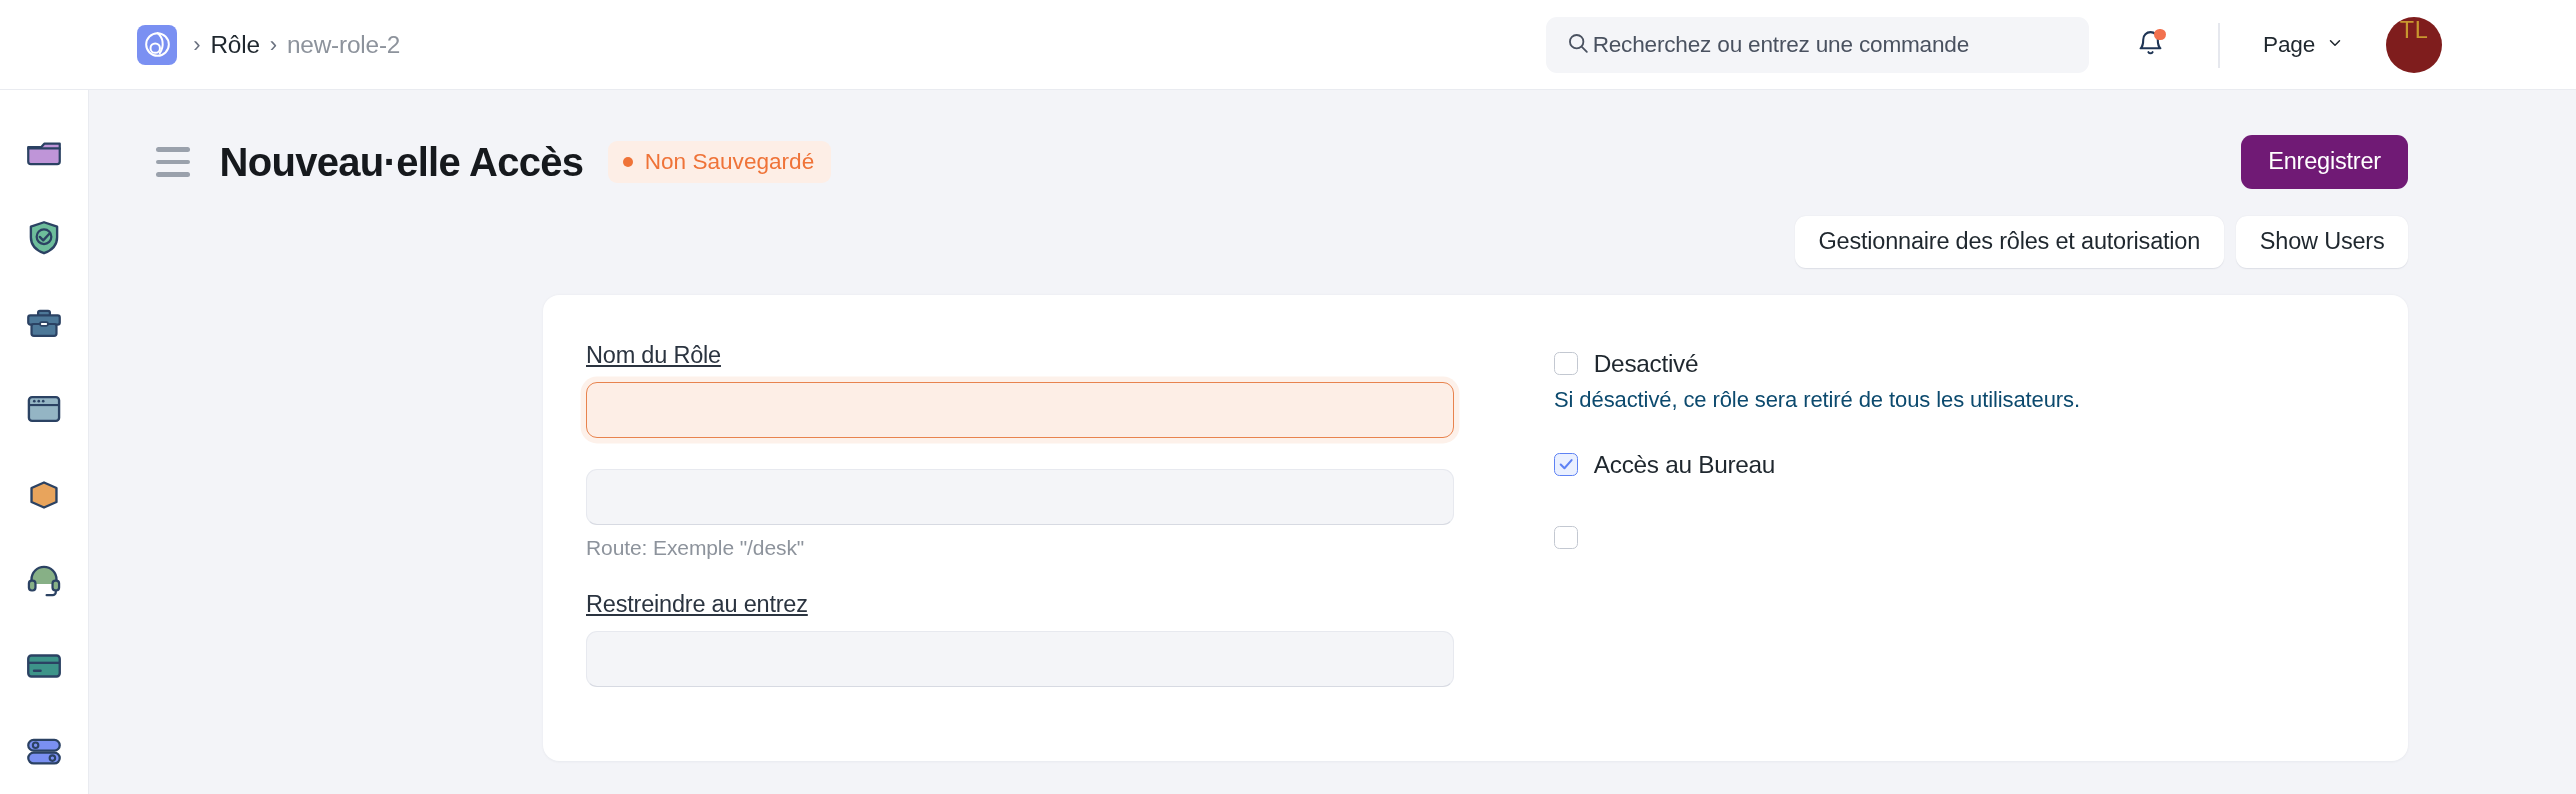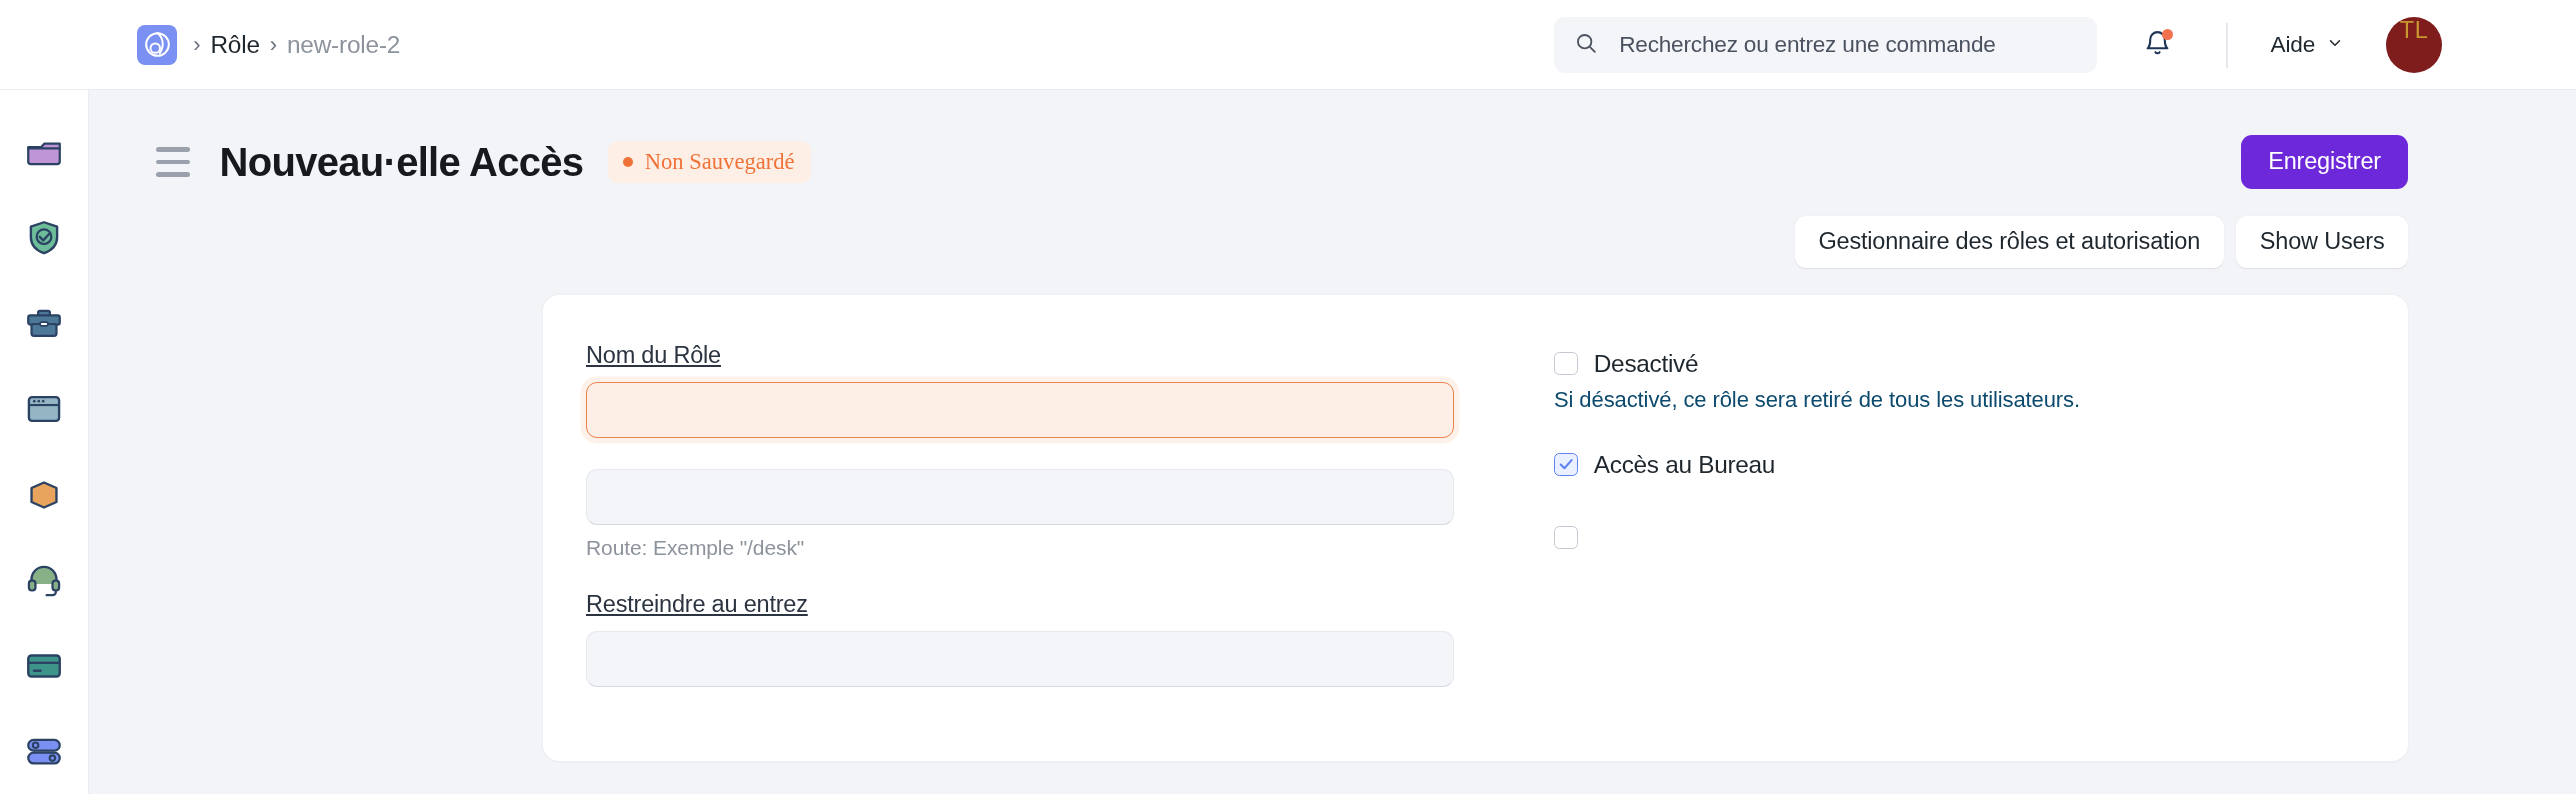--- a/index.html
+++ b/index.html
@@ -84,21 +84,21 @@
   }
 
   .search-box {
     width: 543px;
     height: 56px;
     background: #f4f5f8;
     border-radius: 11px;
     display: flex;
     align-items: center;
     padding: 0 20px;
-    gap: 21px;
+    gap: 2px;
     cursor: text;
     margin-right: 40px;
   }
   .search-placeholder {
     font-size: 22.6px;
     color: #4a5260;
     letter-spacing: -0.2px;
     user-select: none;
   }
 
@@ -229,34 +229,33 @@
     margin-left: 25px;
     display: flex;
     align-items: center;
     gap: 11.8px;
     background: #fdeee6;
     color: #ef7338;
     font-size: 22.6px;
     border-radius: 9px;
     padding: 7.2px 16.3px 8.1px 14.5px;
     white-space: nowrap;
-    font-family: Liberation Serif, serif;
   }
   .unsaved-dot {
     width: 10px;
     height: 10px;
     border-radius: 50%;
     background: #ef7338;
     flex: none;
   }
 
   .head-spacer { flex: 1 1 auto; }
 
   .btn-primary {
-    background: #6d28d9;
+    background: #701a75;
     color: #ffffff;
     font-size: 23.5px;
     font-family: inherit;
     border: none;
     border-radius: 11px;
     padding: 12.7px 27px 14.5px;
     cursor: pointer;
     letter-spacing: -0.2px;
     white-space: nowrap;
   }
@@ -414,21 +413,21 @@
           <path d="M18 8.6a6 6 0 1 0-12 0c0 6-2.2 7.4-2.2 7.4h16.4S18 14.6 18 8.6z"></path>
           <path d="M13.7 19.2a2 2 0 0 1-3.4 0"></path>
         </svg>
       </span>
       <span class="bell-dot"></span>
     </div>
 
     <div class="nav-divider"></div>
 
     <div class="help-menu">
-      <span>Aide</span>
+      <span>Page</span>
       <span>
         <svg width="18" height="18" viewBox="0 0 24 24" fill="none" stroke="#1f272e" stroke-width="2" stroke-linecap="round" stroke-linejoin="round">
           <polyline points="6 9 12 15 18 9"></polyline>
         </svg>
       </span>
     </div>
 
     <div class="avatar">
       <span>TL</span>
     </div>

